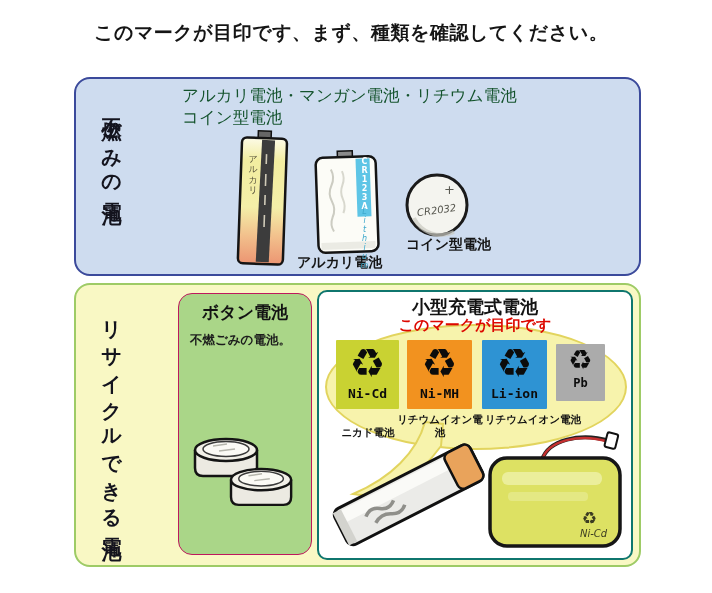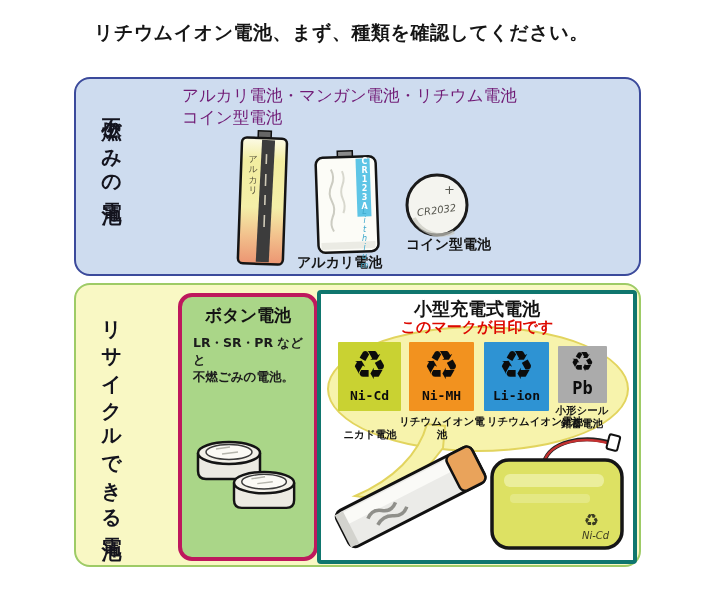--- a/index.html
+++ b/index.html
@@ -29,72 +29,72 @@
 
   .side-title{
     writing-mode:vertical-rl;text-orientation:upright;
     font-weight:bold;font-size:20px;color:#14141e;letter-spacing:3px;
     line-height:1;
   }
   .side-title.blue{left:26px;top:24px;height:160px;}
   .side-title.yellow{left:26px;top:22px;height:240px;letter-spacing:4px;}
 
   .types-text{
-    left:106px;top:6px;font-size:16.5px;line-height:22px;font-weight:500;color:#701a75;
+    left:106px;top:6px;font-size:16.5px;line-height:22px;font-weight:500;color:#14532d;
   }
 
   .caption{font-size:14px;font-weight:600;color:#151515;}
 
   
   .vtext{
     writing-mode:vertical-rl;text-orientation:upright;line-height:1;
   }
 
   
   .green-box{
     left:102px;top:8px;width:132px;height:260px;
-    background:#aad688;border:4px solid #be185d;border-radius:14px;
+    background:#aad688;border:1px solid #be185d;border-radius:14px;
   }
   .green-title{left:0;top:7px;width:100%;text-align:center;font-size:17px;font-weight:bold;color:#131313;}
   .green-desc{left:11px;top:37px;font-size:12.5px;line-height:17px;font-weight:600;color:#1c1c1c;}
 
   
   .white-box{
     left:241px;top:5px;width:312px;height:266px;
-    background:#ffffff;border:4px solid #0f766e;border-radius:4px;
+    background:#ffffff;border:2px solid #0f766e;border-radius:10px;
   }
   .white-title{left:0;top:3px;width:100%;text-align:center;font-size:18px;font-weight:bold;color:#131313;z-index:5;}
   .white-subtitle{left:0;top:24px;width:100%;text-align:center;font-size:15px;font-weight:bold;z-index:5;}
 
   .mark-ellipse{
     left:6px;top:32px;width:298px;height:122px;border-radius:50%;
     background:#f7f3ac;border:2px solid #e2d45e;z-index:1;
   }
   .tail-svg{left:28px;top:128px;z-index:1;}
 
   .badge{
     display:flex;flex-direction:column;align-items:center;justify-content:flex-start;
     z-index:3;border-radius:1px;
   }
   .badge .glyph{font-size:40px;line-height:46px;color:#0c0c0c;font-family:"DejaVu Sans",sans-serif;}
   .badge .code{font-size:13px;font-weight:bold;font-family:"DejaVu Sans Mono","Liberation Mono",monospace;color:#0c0c0c;}
   .badge.small .glyph{font-size:27px;line-height:32px;}
-  .badge.small .code{font-size:17px;text-align:center;}
+  .badge.small .code{font-size:12px;text-align:center;}
 
   .badge-label{
     z-index:3;font-size:10.5px;font-weight:bold;color:#141414;text-align:center;line-height:13px;
   }
 
   .illus{z-index:4;}
 </style>
 </head>
 <body>
 
 <div class="abs heading">
-  <div>リチウムイオン電池、まず、種類を確認してください。</div>
+  <div>このマークが目印です、まず、種類を確認してください。</div>
 </div>
 
 <div class="abs blue-box">
 
   <div class="abs side-title blue">不燃ごみの電池</div>
 
   <div class="abs types-text">
     <div>アルカリ電池・マンガン電池・リチウム電池</div>
     <div>コイン型電池</div>
   </div>
@@ -142,21 +142,20 @@
   <div class="abs caption" style="left:330px;top:157px">コイン型電池</div>
 </div>
 
 <div class="abs yellow-box">
 
   <div class="abs side-title yellow">リサイクルできる電池</div>
 
   <div class="abs green-box">
     <div class="abs green-title">ボタン電池</div>
     <div class="abs green-desc">
-      <div>LR・SR・PR などと</div>
       <div>不燃ごみの電池。</div>
     </div>
     <svg class="abs" style="left:8px;top:128px" width="116" height="112" viewBox="0 0 116 112">
       <g transform="translate(8,16)">
         <path d="M0,12 v18 q0,8 8,8 h46 q8,0 8,-8 v-18" fill="#eceae2" stroke="#141414" stroke-width="2.5"></path>
         <ellipse cx="31" cy="12" rx="31" ry="11" fill="#f2f0e8" stroke="#141414" stroke-width="2.5"></ellipse>
         <ellipse cx="31" cy="11" rx="23" ry="7.5" fill="#fbfaf5" stroke="#3a3a3a" stroke-width="1.5"></ellipse>
         <path d="M18,8 l14,-2 M24,13 l16,-2" stroke="#b5b5ac" stroke-width="1.5"></path>
       </g>
       <g transform="translate(44,46) scale(0.97)">
@@ -190,24 +189,20 @@
       <div class="code">Li-ion</div>
     </div>
     <div class="abs badge small" style="left: 237px; top: 52px; width: 49px; height: 57px; background-color: rgb(171, 171, 171);">
       <div class="glyph">♻</div>
       <div class="code">Pb</div>
     </div>
 
     <div class="abs badge-label" style="left:7px;top:134px;width:84px">ニカド電池</div>
     <div class="abs badge-label" style="left:74px;top:121px;width:94px">リチウムイオン電池</div>
     <div class="abs badge-label" style="left:158px;top:121px;width:112px">リチウムイオン電池</div>
-    <div class="abs badge-label" style="left:226px;top:110px;width:70px">
-      <div>小形シール</div>
-      <div>鉛蓄電池</div>
-    </div>
 
     <svg class="abs illus" style="left:5px;top:140px" width="165" height="125" viewBox="0 0 165 125">
       <g transform="rotate(-27 82 62)">
         <rect x="8" y="44" width="152" height="40" rx="7" fill="#ebebe8" stroke="#111" stroke-width="3"></rect>
         <rect x="13" y="47" width="142" height="13" rx="5" fill="#fafaf7"></rect>
         <rect x="132" y="44" width="28" height="40" rx="6" fill="#e9a35b" stroke="#111" stroke-width="2.5"></rect>
         <path d="M36,64 q8,-7 16,-1 t16,-1 M42,74 q9,-6 18,-1 t16,-2" stroke="#8f8f8a" stroke-width="3.5" fill="none"></path>
         <rect x="8" y="46" width="9" height="36" fill="#d3d3ce"></rect>
       </g>
     </svg>

